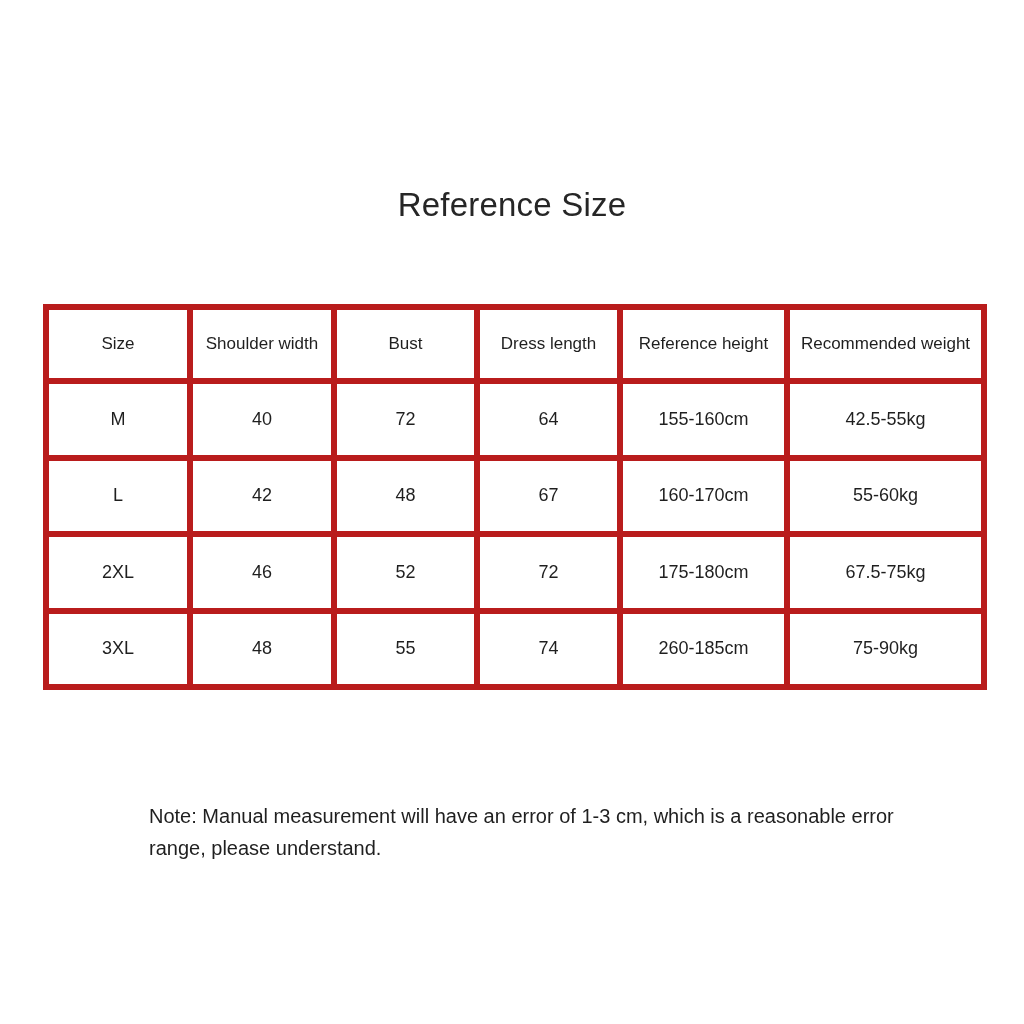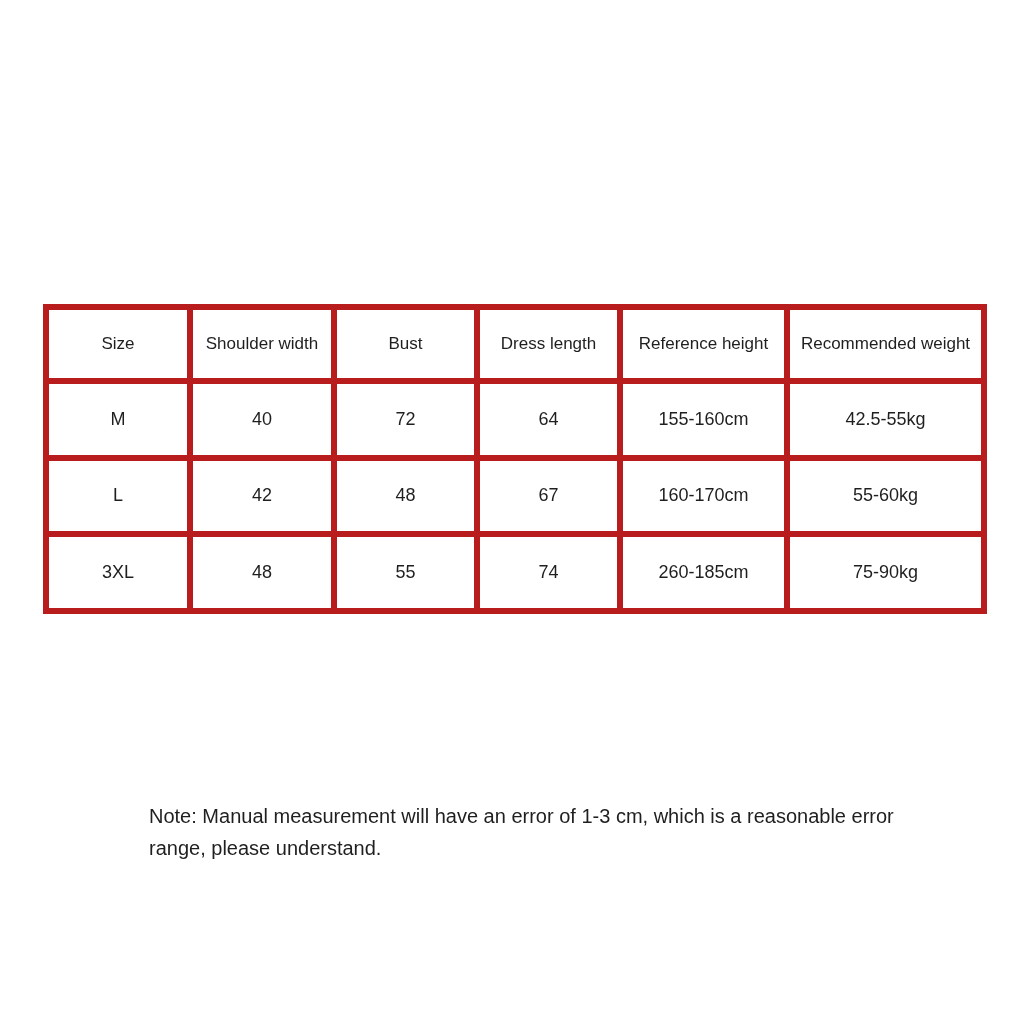--- a/index.html
+++ b/index.html
@@ -76,20 +76,21 @@
     line-height: 32px;
     color: #1f1f1f;
     margin-top: 26px;
   }
 </style>
 </head>
 <body>
 
 <div class="page">
 
+  <div class="title">Reference Size</div>
 
   <div class="table-wrap">
     <table class="size-table">
       <colgroup>
         <col class="c0">
           <col class="c1">
           <col class="c2">
           <col class="c3">
           <col class="c4">
           <col class="c5">
@@ -115,20 +116,28 @@
         </tr>
         <tr>
           <td>L</td>
           <td>42</td>
           <td>48</td>
           <td>67</td>
           <td>160-170cm</td>
           <td>55-60kg</td>
         </tr>
         <tr>
+          <td>2XL</td>
+          <td>46</td>
+          <td>52</td>
+          <td>72</td>
+          <td>175-180cm</td>
+          <td>67.5-75kg</td>
+        </tr>
+        <tr>
           <td>3XL</td>
           <td>48</td>
           <td>55</td>
           <td>74</td>
           <td>260-185cm</td>
           <td>75-90kg</td>
         </tr>
       </tbody>
     </table>
   </div>

